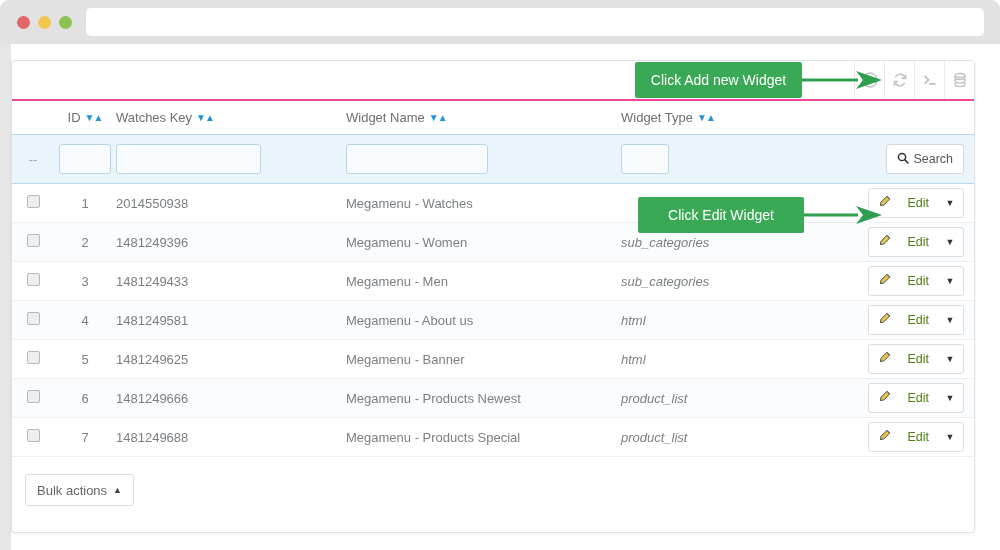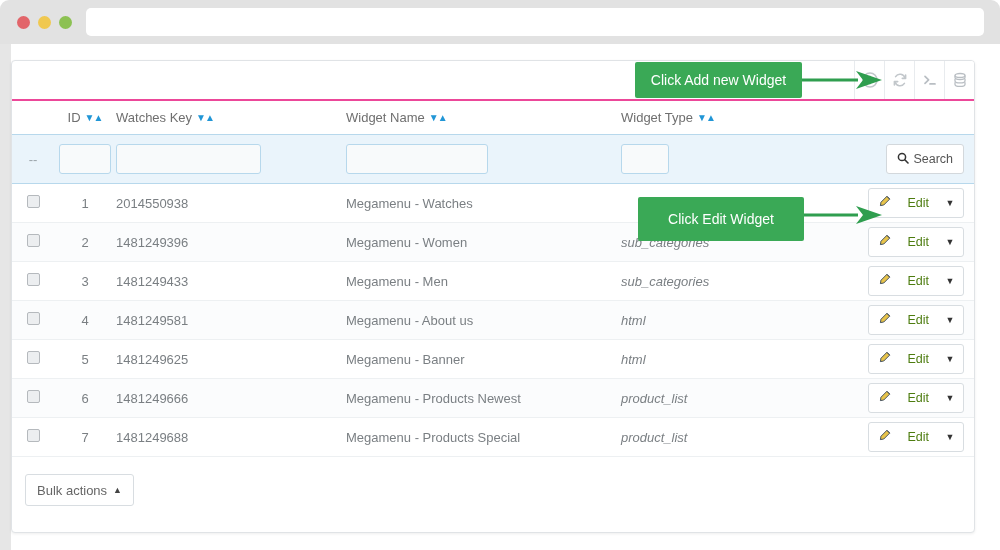--- a/index.html
+++ b/index.html
@@ -262,21 +262,21 @@
     font-size: 14px;
     border-radius: 2px;
     z-index: 30;
   }
   #callout-add {
     left: 635px; top: 62px;
     width: 167px; height: 36px;
   }
   #callout-edit {
     left: 638px; top: 197px;
-    width: 166px; height: 44px;
+    width: 166px; height: 36px;
   }
   .arrow-svg { position: absolute; z-index: 29; }
   #arrow-add  { left: 800px; top: 68px; }
   #arrow-edit { left: 802px; top: 203px; }
 </style>
 </head>
 <body>
 
 <div id="browser-chrome">
   <div class="traffic-lights">

